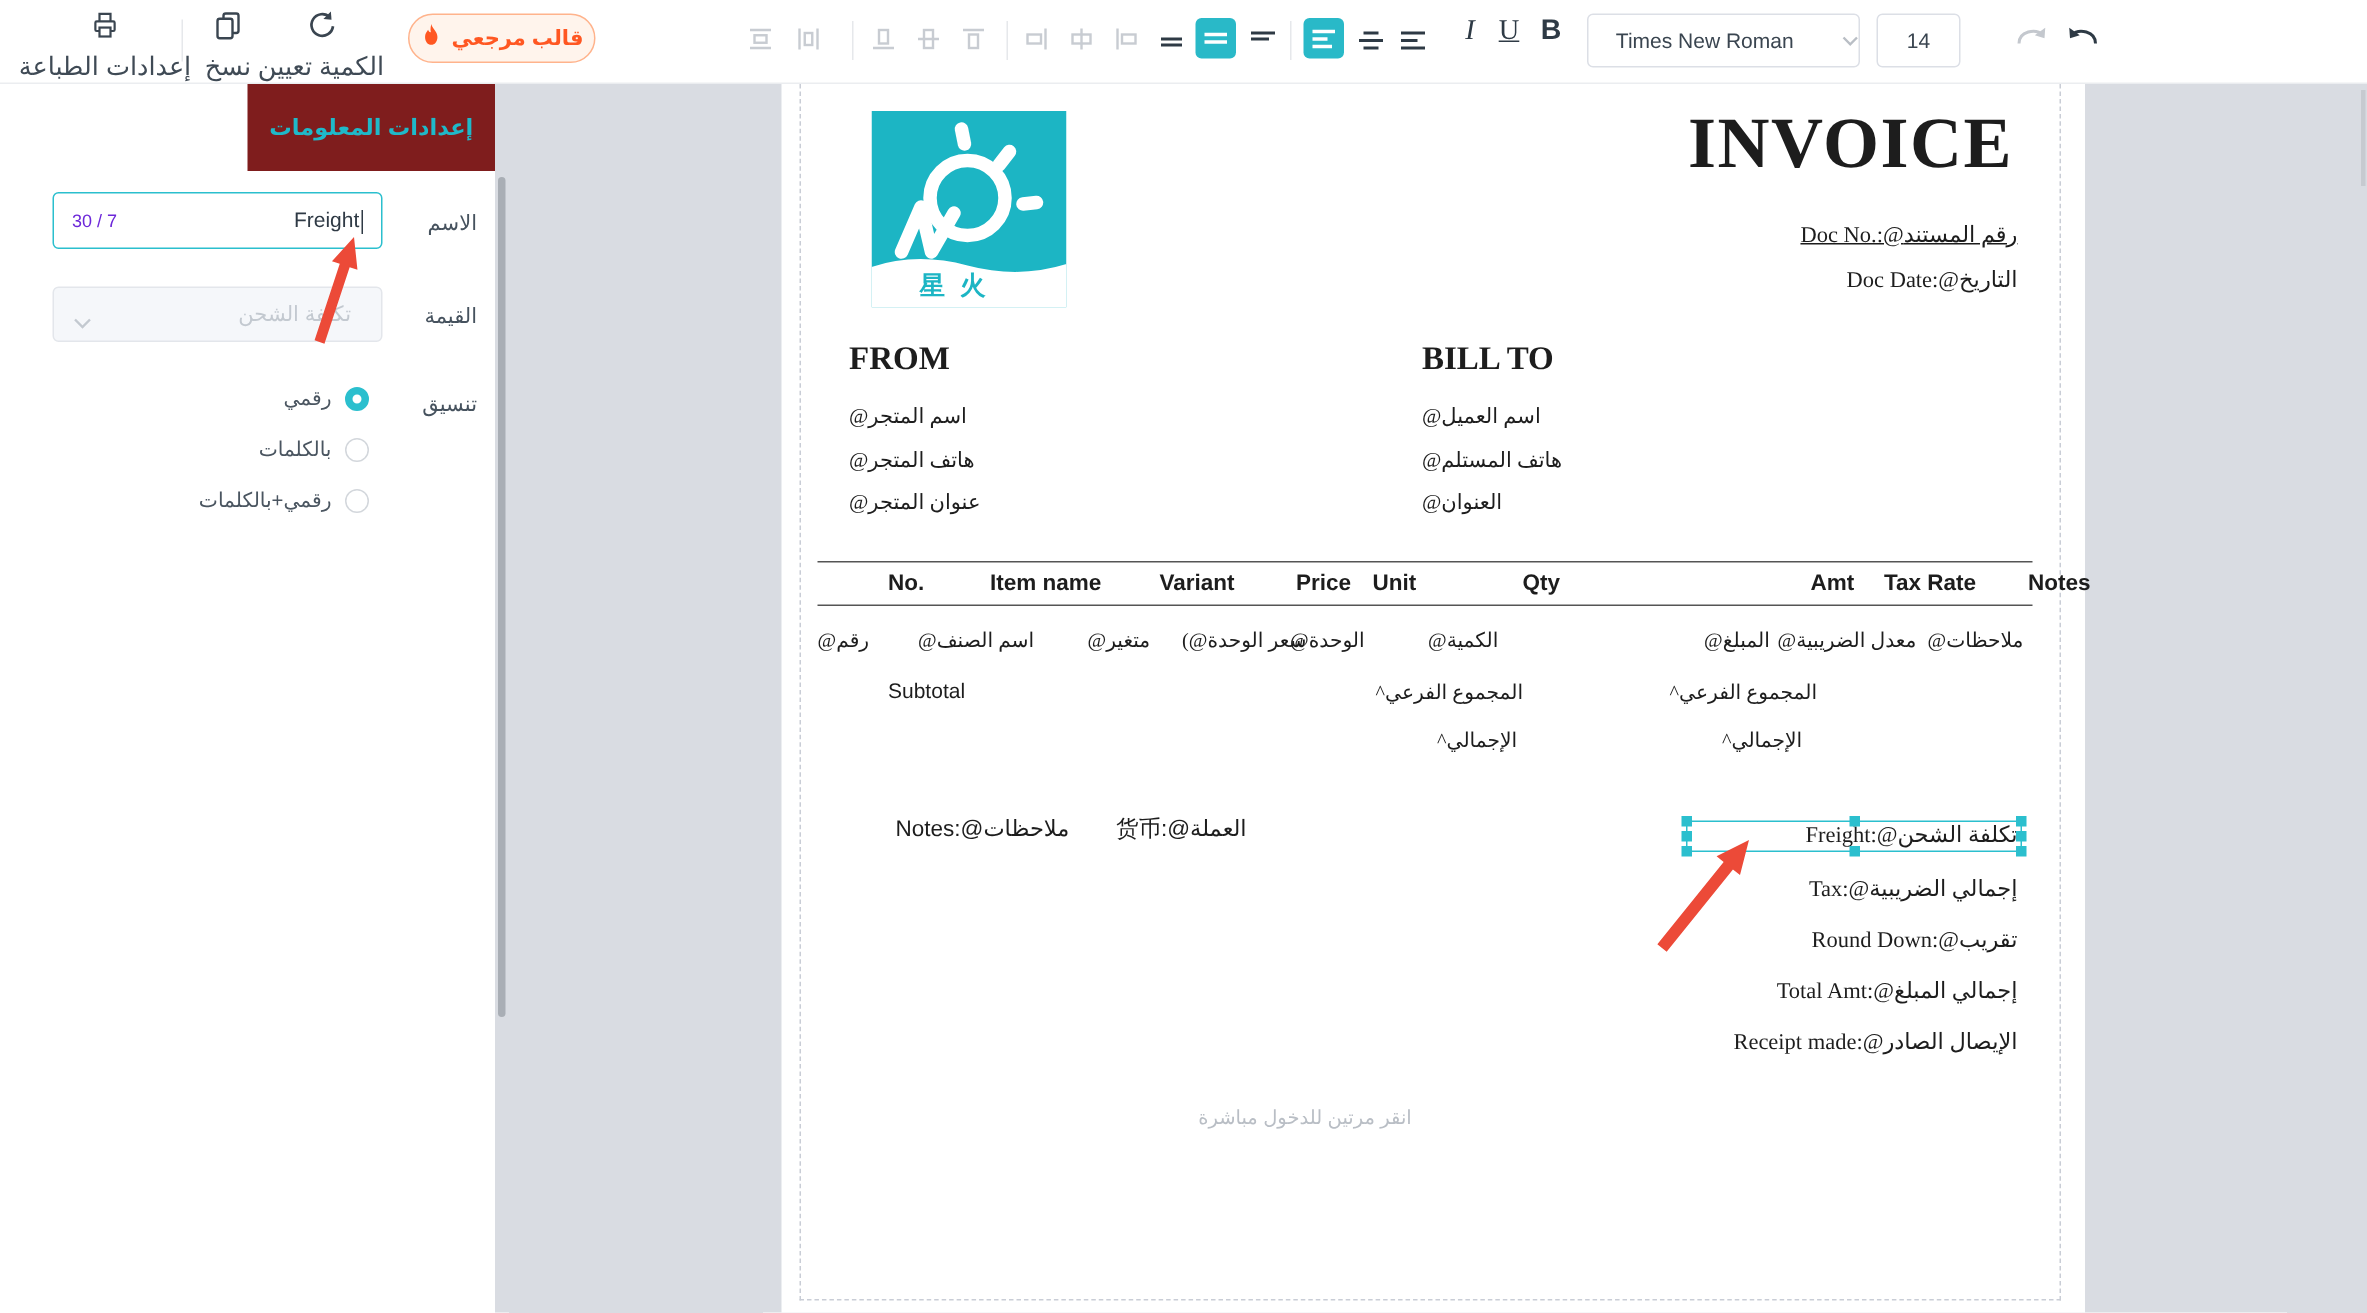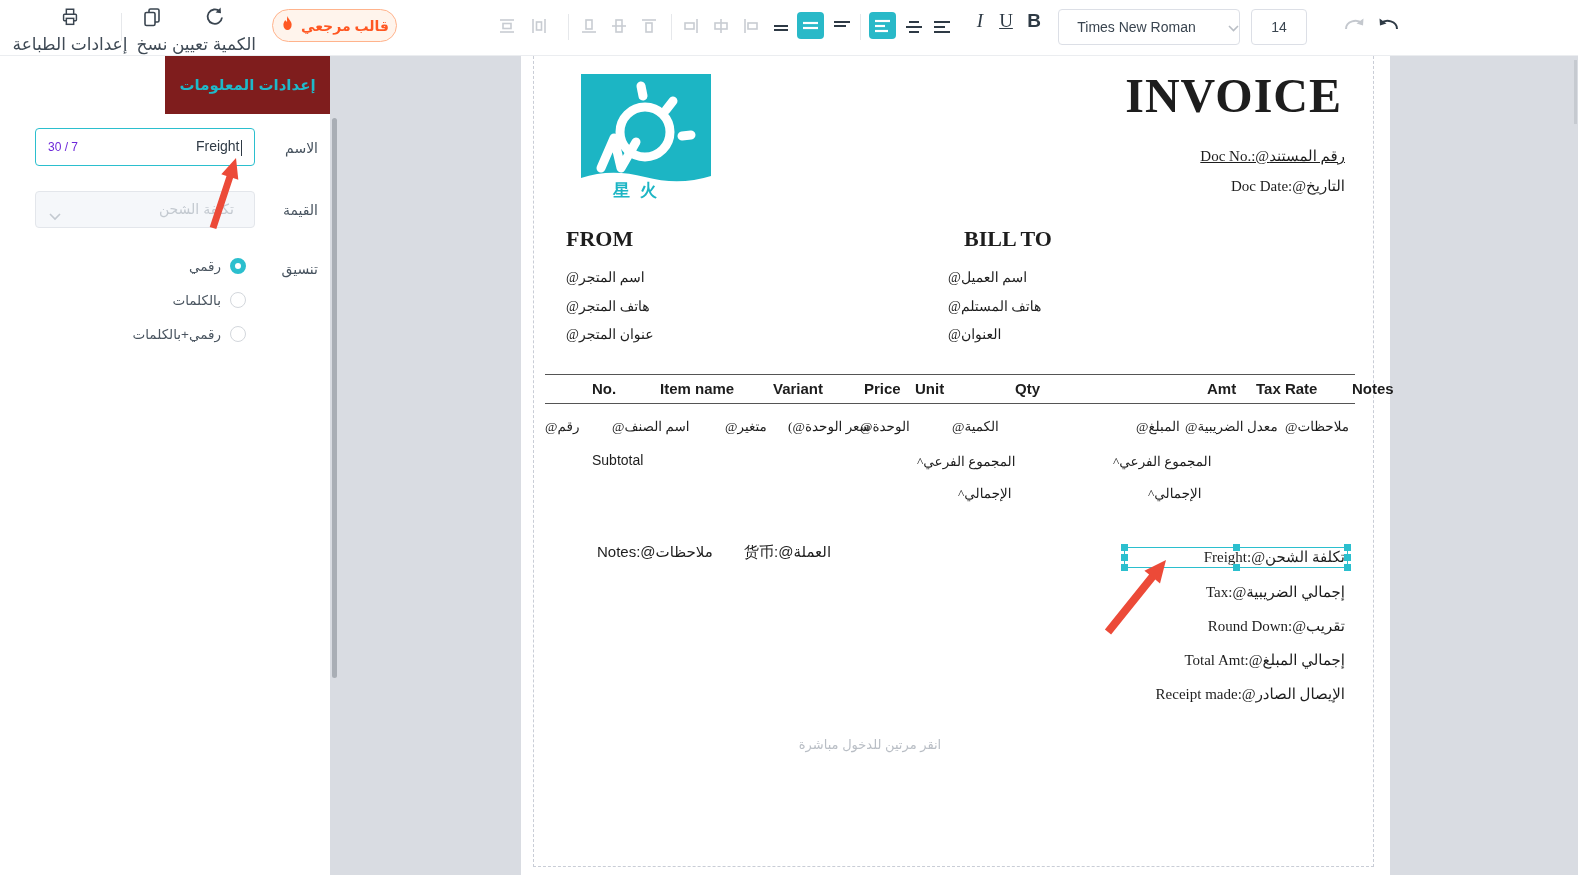--- a/index.html
+++ b/index.html
@@ -309,21 +309,21 @@
 
     <div class="abs ser" style="right:48px;top:12px;font-size:48px;font-weight:bold;letter-spacing:1px;">INVOICE</div>
     <div class="abs ser ltr" style="right:45px;top:91px;font-size:15px;text-decoration:underline;">Doc No.:@رقم المستند</div>
     <div class="abs ser ltr" style="right:45px;top:121px;font-size:15px;">Doc Date:@التاريخ</div>
 
     <div class="abs ser" style="left:45px;top:170px;font-size:22px;font-weight:bold;">FROM</div>
     <div class="abs ser ltr" style="left:45px;top:213px;font-size:14px;">@اسم المتجر</div>
     <div class="abs ser ltr" style="left:45px;top:242px;font-size:14px;">@هاتف المتجر</div>
     <div class="abs ser ltr" style="left:45px;top:270px;font-size:14px;">@عنوان المتجر</div>
 
-    <div class="abs ser" style="left:443px;top:170px;font-size:22px;font-weight:bold;">BILL TO</div>
+    <div class="abs ser" style="left:427px;top:170px;font-size:22px;font-weight:bold;">BILL TO</div>
     <div class="abs ser ltr" style="left:427px;top:213px;font-size:14px;">@اسم العميل</div>
     <div class="abs ser ltr" style="left:427px;top:242px;font-size:14px;">@هاتف المستلم</div>
     <div class="abs ser ltr" style="left:427px;top:270px;font-size:14px;">@العنوان</div>
 
     <div class="hline" style="top:318px;"></div>
     <div class="abs sans" style="left:27px;top:324px;font-size:15px;font-weight:bold;">No.</div>
     <div class="abs sans" style="left:95px;top:324px;font-size:15px;font-weight:bold;">Item name</div>
     <div class="abs sans" style="left:208px;top:324px;font-size:15px;font-weight:bold;">Variant</div>
     <div class="abs sans" style="left:299px;top:324px;font-size:15px;font-weight:bold;">Price</div>
     <div class="abs sans" style="left:350px;top:324px;font-size:15px;font-weight:bold;">Unit</div>

